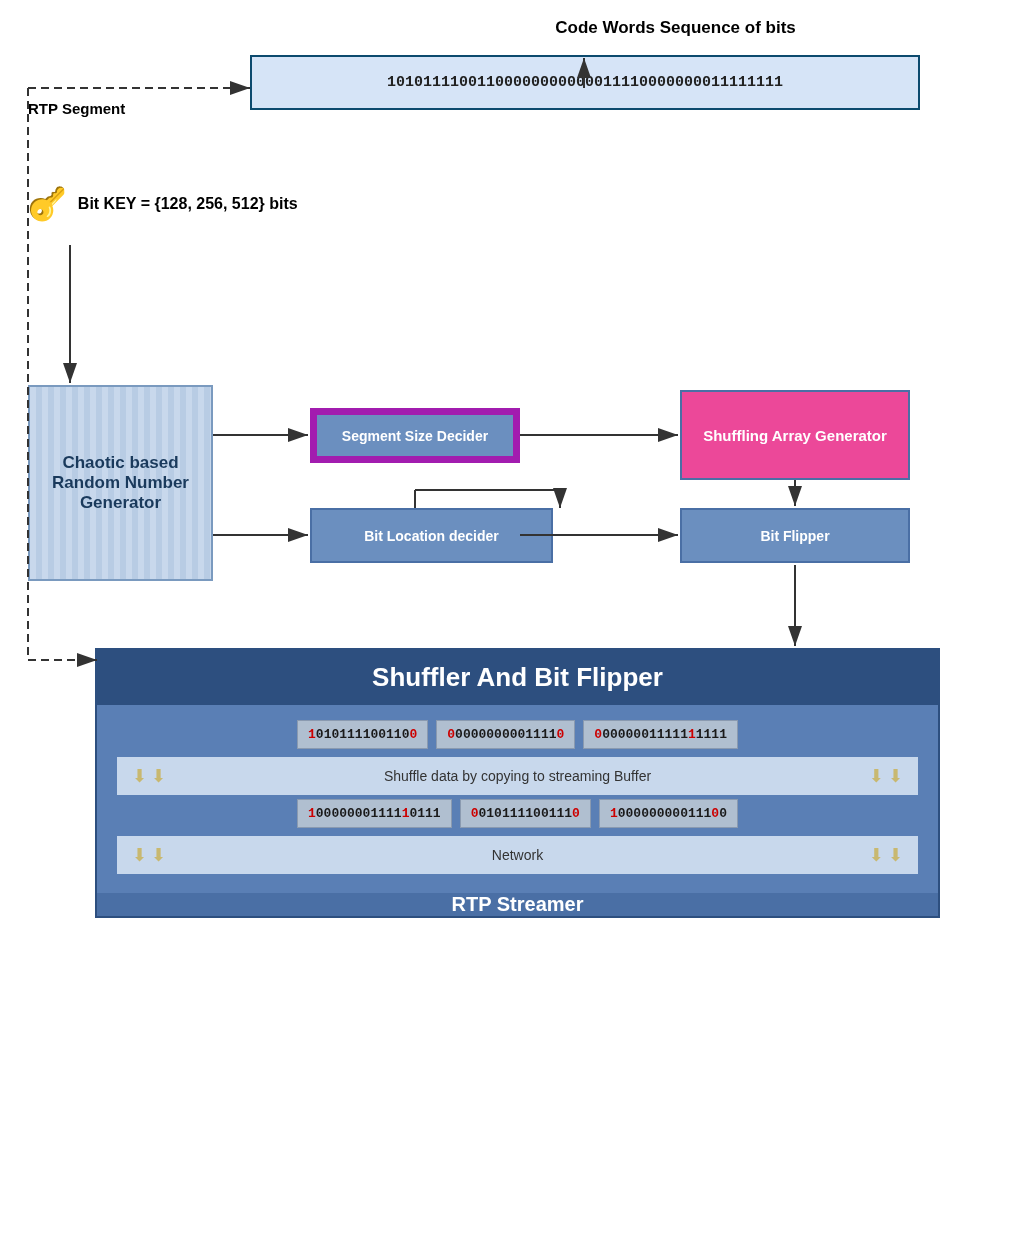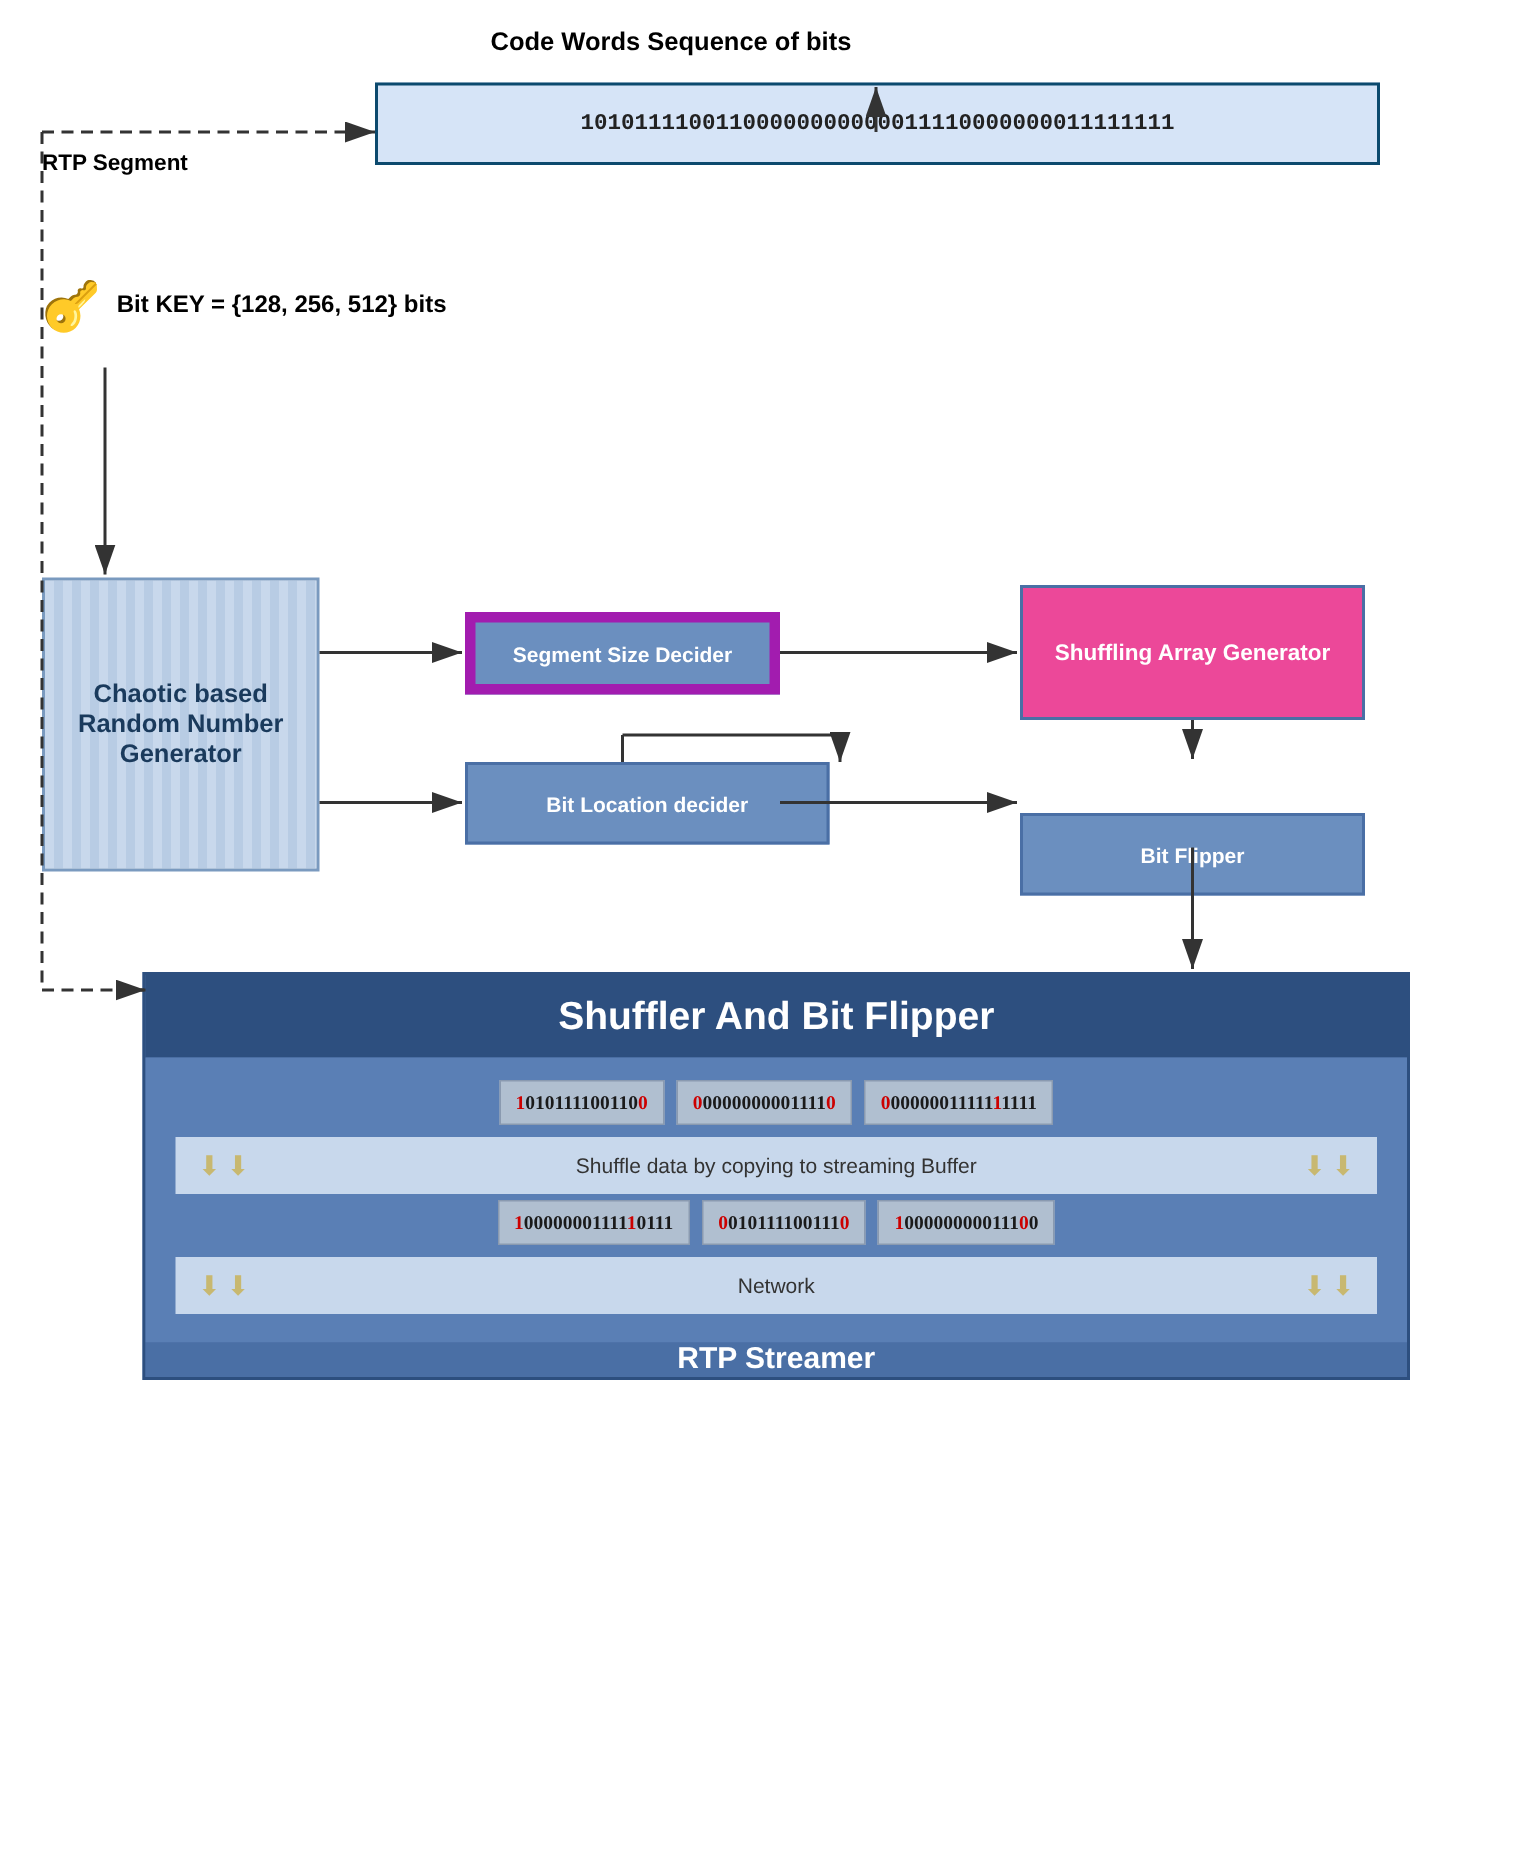--- a/index.html
+++ b/index.html
@@ -18,20 +18,21 @@
       height: 1245px;
       background: #fff;
     }
 
     
     .code-words-label {
       position: absolute;
       top: 18px;
       left: 327px;
       right: 0;
+      text-align: center;
       font-weight: bold;
       font-size: 17px;
       color: #000;
     }
 
     
     .code-words-box {
       position: absolute;
       top: 55px;
       left: 250px;
@@ -168,21 +169,20 @@
       height: 55px;
       border: 2px solid #4a6fa5;
       background: #6b8fbf;
       display: flex;
       align-items: center;
       justify-content: center;
       text-align: center;
       font-size: 14px;
       font-weight: bold;
       color: #fff;
-      margin-top: 34px;
     }
 
     
     .shuffler-container {
       position: absolute;
       top: 648px;
       left: 95px;
       width: 845px;
       background: #4a6fa5;
       border: 2px solid #2d4f7f;
@@ -207,21 +207,21 @@
       display: flex;
       gap: 8px;
       margin-bottom: 8px;
       justify-content: center;
     }
 
     .binary-segment {
       background: #b0bfd0;
       border: 1px solid #8a9ab0;
       padding: 6px 10px;
-      font-family: Liberation Serif, serif;
+      font-family: Liberation Mono, monospace;
       font-size: 13px;
       font-weight: bold;
       color: #1a1a1a;
       white-space: nowrap;
     }
 
     
     .shuffle-label-row {
       background: #c8d8ec;
       display: flex;

